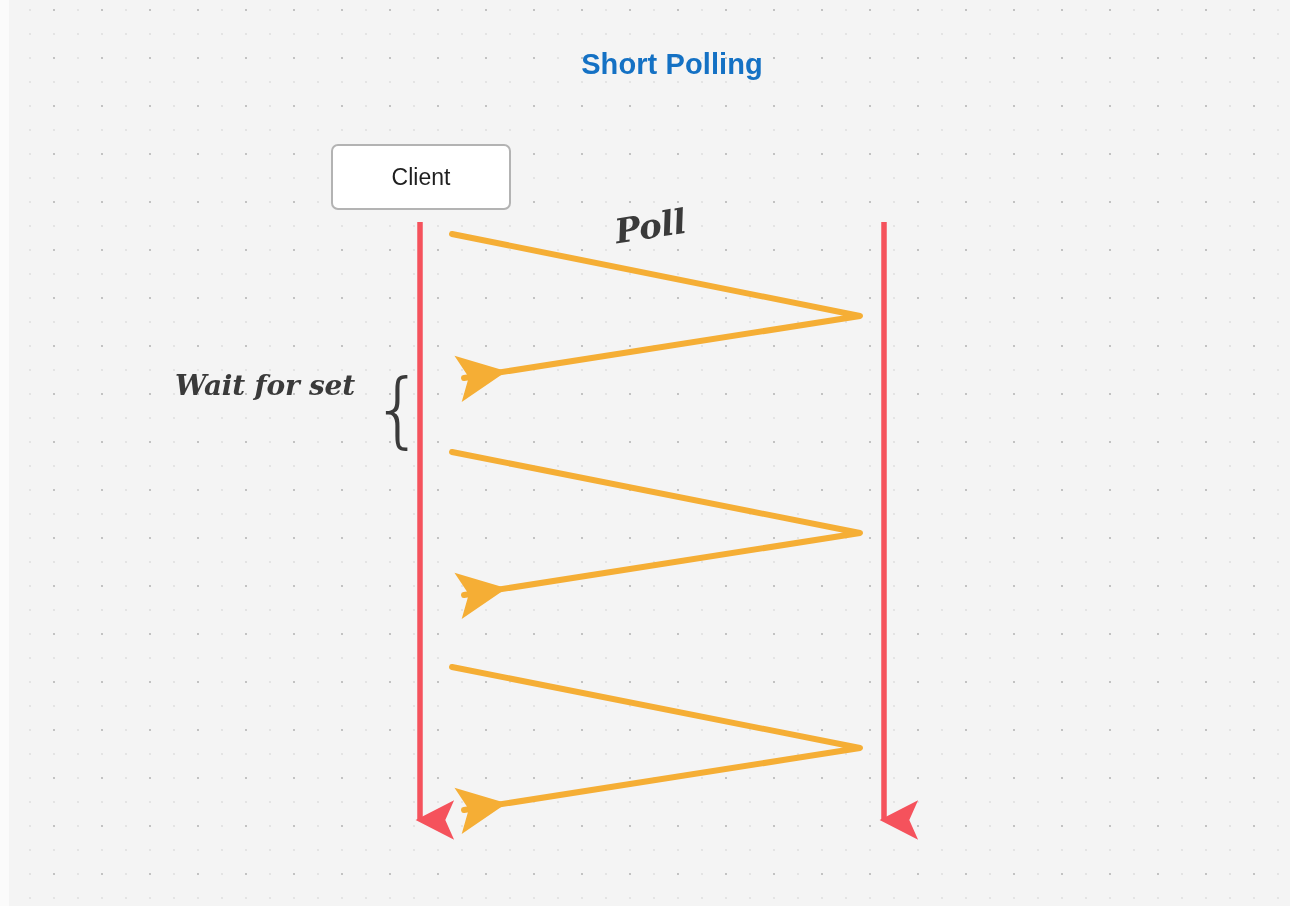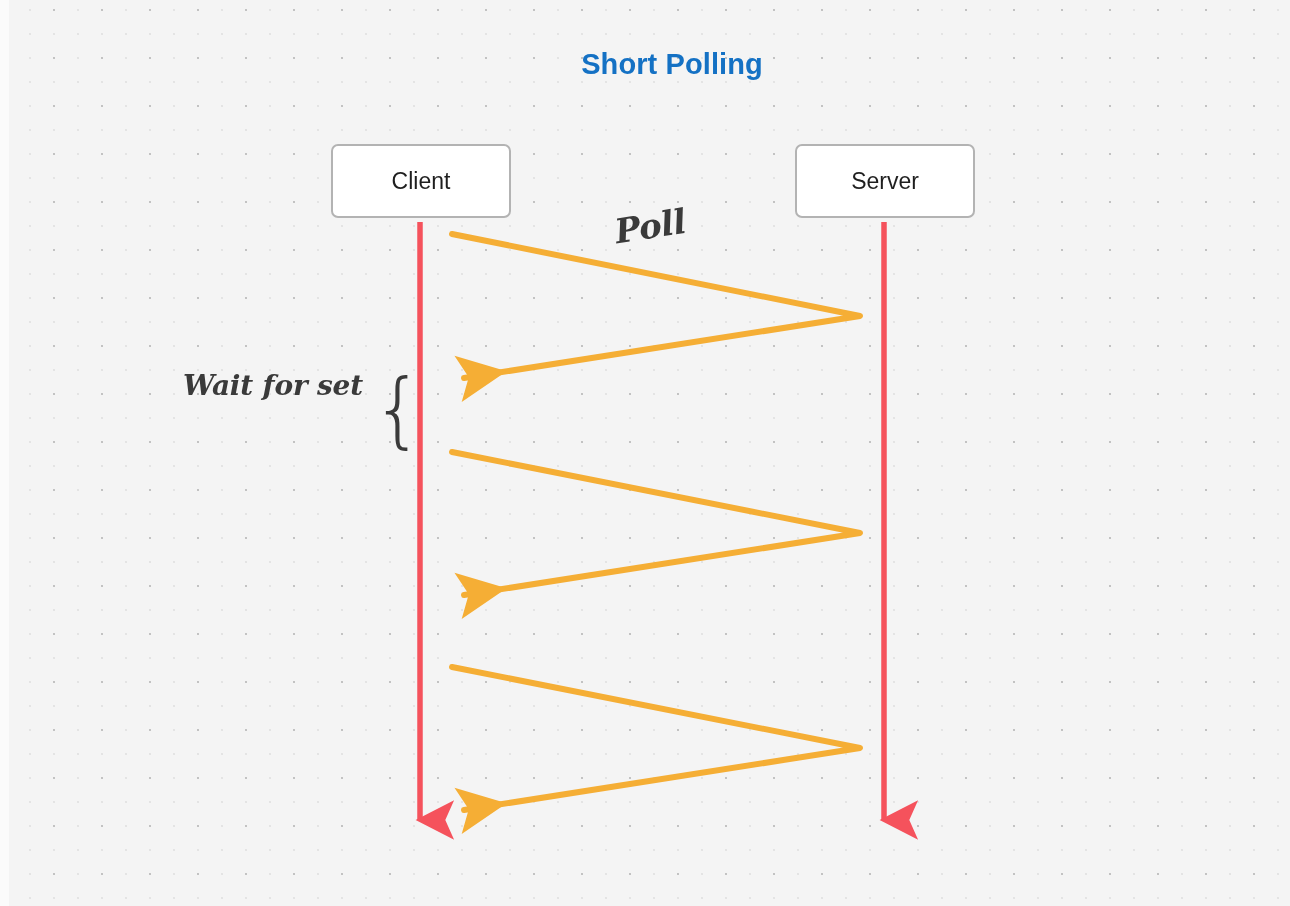--- a/index.html
+++ b/index.html
@@ -43,21 +43,21 @@
     font-size: 29px;
     font-weight: bold;
     color: #1471c4;
     letter-spacing: 0.1px;
     padding-left: 27px;
   }
 
   .participant-box {
     position: absolute;
     width: 180px;
-    height: 74px;
+    height: 66px;
     background: #ffffff;
     border: 2px solid #b3b3b3;
     border-radius: 7px;
     box-sizing: border-box;
     display: flex;
     align-items: center;
     justify-content: center;
     font-size: 23px;
     color: #1f1f1f;
   }
@@ -83,21 +83,21 @@
   #label-poll {
     left: 612px;
     top: 212px;
     font-size: 34px;
     transform: rotate(-9deg);
     transform-origin: left top;
     letter-spacing: -0.5px;
   }
 
   #label-wait {
-    left: 168px;
+    left: 160px;
     top: 365px;
     width: 210px;
     font-size: 28px;
     line-height: 1.48;
     text-align: center;
     letter-spacing: -0.2px;
   }
 
   #brace-wait {
     position: absolute;
@@ -116,23 +116,20 @@
 <div id="canvas">
 
   <div id="left-strip"></div>
 
   <div id="diagram-title">Short Polling</div>
 
   <div class="participant-box" id="participant-client">
     <span>Client</span>
   </div>
 
-  <div class="participant-box" id="participant-server">
-    <span>Server</span>
-  </div>
 
   <svg id="svg-layer" viewBox="0 0 1290 906">
     <defs>
       <marker id="arrow-left-orange" markerWidth="9" markerHeight="9" refX="7.4" refY="4.5" orient="auto" markerUnits="strokeWidth">
         <path d="M 8.4 0.6 L 0.2 4.5 L 8.4 8.4 L 6.6 4.5 Z" fill="#f5ae35"></path>
       </marker>
       <marker id="arrow-down-red" markerWidth="8" markerHeight="8" refX="4" refY="6.6" orient="auto" markerUnits="strokeWidth">
         <path d="M 0.4 0.4 L 4 7.4 L 7.6 0.4 L 4 2.0 Z" fill="#f5525c"></path>
       </marker>
     </defs>

